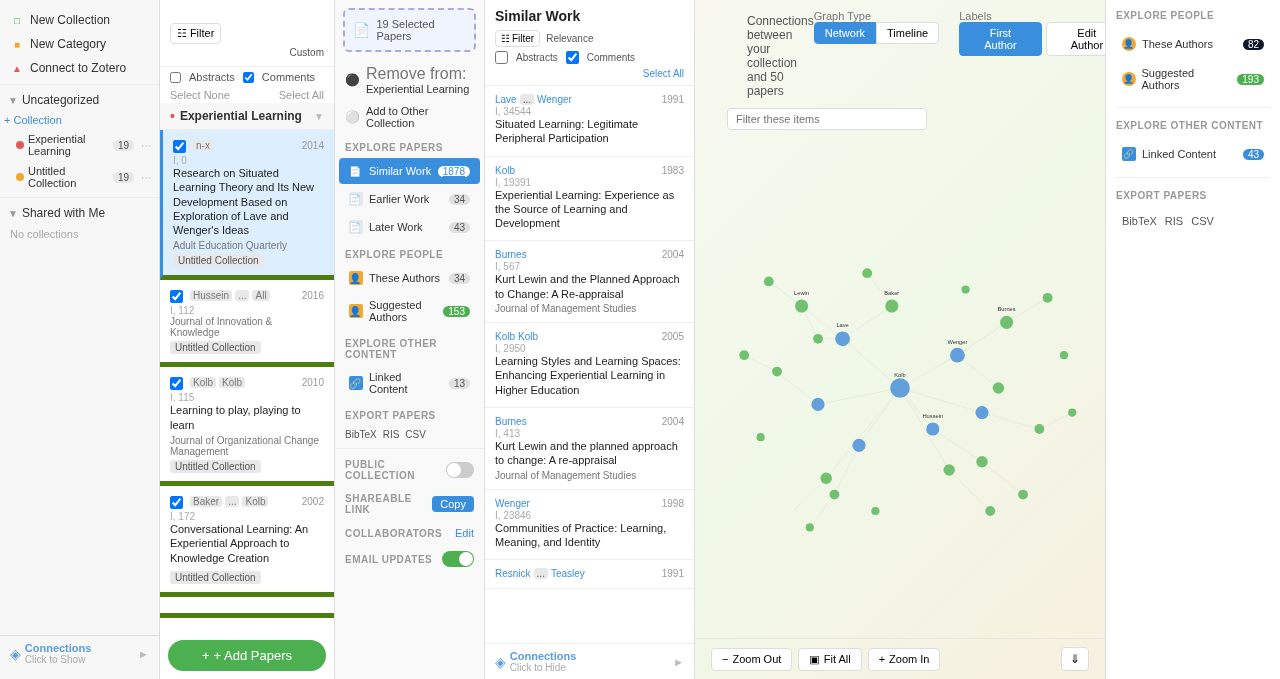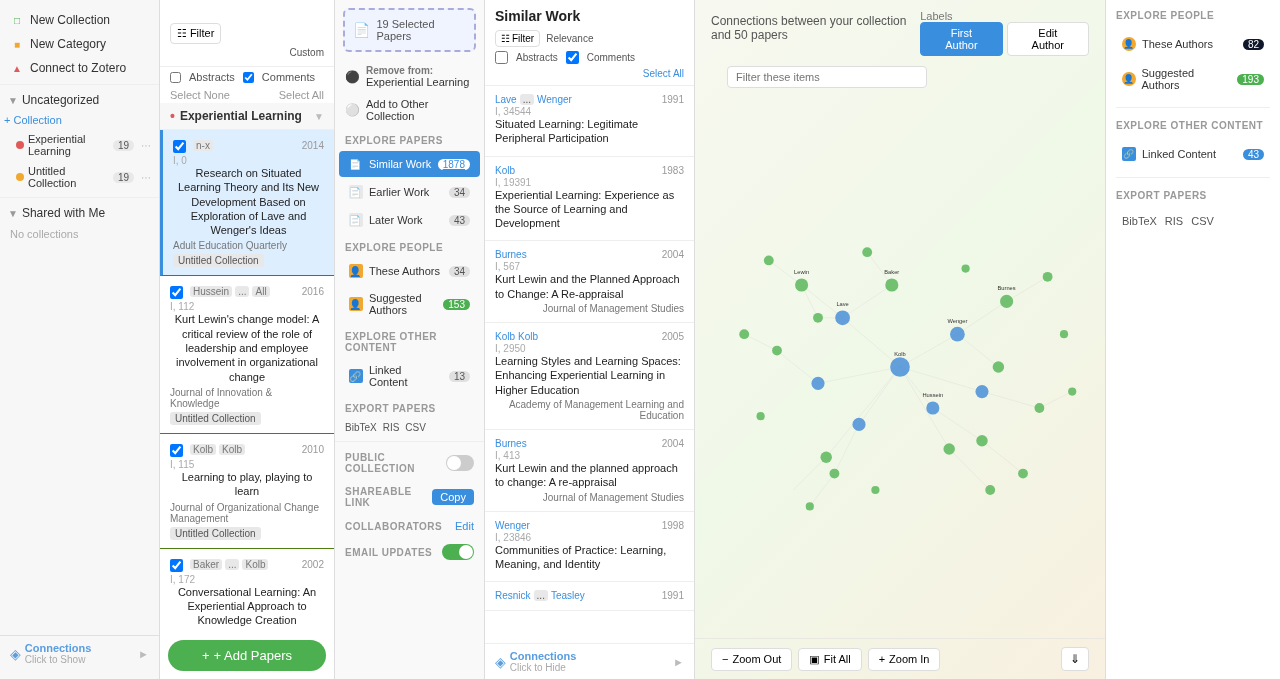--- a/index.html
+++ b/index.html
@@ -21,26 +21,26 @@
     .papers-panel { width: 175px; background: white; border-right: 1px solid #ddd; display: flex; flex-direction: column; flex-shrink: 0; overflow: hidden; }
     .papers-header { padding: 8px 10px; border-bottom: 1px solid #eee; display: flex; justify-content: space-between; align-items: center; font-size: 11px; }
     .filter-btn { display: flex; align-items: center; gap: 3px; border: 1px solid #ddd; border-radius: 4px; padding: 3px 6px; cursor: pointer; font-size: 11px; background: white; }
     .custom-btn { border: none; background: none; font-size: 10px; color: #555; cursor: pointer; margin-top: 39px; }
     .checkbox-row { display: flex; align-items: center; gap: 8px; padding: 4px 10px; font-size: 11px; color: #555; }
     .checkbox-row input[type=checkbox] { width: 11px; height: 11px; }
     .select-row { display: flex; justify-content: space-between; padding: 2px 10px; font-size: 11px; }
     .select-link { color: #999; cursor: pointer; }
     .section-header { background: #f7f7f7; padding: 5px 10px; font-size: 12px; font-weight: 600; display: flex; align-items: center; gap: 5px; color: #333; border-bottom: 1px solid #eee; }
     .papers-list { flex: 1; overflow-y: auto; }
-    .paper-item { padding: 8px 10px; border-bottom: 1px solid #4d7c0f; cursor: pointer; background: white; }
+    .paper-item { padding: 8px 10px; border-bottom: 5px solid #4d7c0f; cursor: pointer; background: white; }
     .paper-item.selected { background: #ddeeff; border-left: 3px solid #3a8ede; }
     .paper-meta { display: flex; align-items: center; gap: 3px; font-size: 10px; color: #777; margin-bottom: 2px; }
     .paper-meta .tag { background: #e8e8e8; border-radius: 3px; padding: 0 3px; }
     .paper-year { margin-left: auto; font-size: 10px; color: #999; }
-    .paper-title { font-size: 11px; color: #222; line-height: 1.3; margin-bottom: 3px; text-align: center; }
+    .paper-title { font-size: 11px; color: #222; line-height: 1.3; margin-bottom: 3px; }
     .paper-journal { font-size: 10px; color: #777; }
     .paper-collection-tag { background: #e8e8e8; border-radius: 3px; padding: 1px 5px; font-size: 10px; color: #555; display: inline-block; margin-top: 3px; }
     .paper-checkbox { float: left; margin-right: 4px; margin-top: 2px; }
     .i-count { font-size: 10px; color: #aaa; }
 
     
     .explore-panel { width: 150px; background: #f9f9f9; border-right: 1px solid #ddd; display: flex; flex-direction: column; flex-shrink: 0; overflow-y: auto; padding-bottom: 10px; }
     .selected-papers-box { margin: 8px; border: 2px dashed #aad; border-radius: 6px; padding: 8px; display: flex; align-items: center; gap: 6px; font-size: 11px; color: #555; background: #f0f4ff; }
     .doc-icon { color: #5a8ede; font-size: 14px; }
     .explore-section-title { font-size: 10px; font-weight: 700; color: #999; letter-spacing: 0.5px; padding: 8px 10px 4px; }
@@ -73,21 +73,21 @@
     .filter-btn-sm { display: flex; align-items: center; gap: 2px; border: 1px solid #ddd; border-radius: 4px; padding: 2px 5px; cursor: pointer; font-size: 10px; background: white; }
     .relevance-btn { border: none; background: none; font-size: 10px; color: #555; cursor: pointer; }
     .similar-checkbox-row { display: flex; align-items: center; gap: 8px; font-size: 10px; color: #555; margin-bottom: 2px; }
     .select-all-link { color: #3a8ede; font-size: 10px; cursor: pointer; margin-left: auto; display: block; text-align: right; padding: 2px 0; }
     .similar-list { flex: 1; overflow-y: auto; }
     .similar-item { padding: 8px 10px; border-bottom: 1px solid #eee; cursor: pointer; }
     .similar-authors { font-size: 10px; color: #3a8ede; margin-bottom: 1px; display: flex; gap: 3px; align-items: center; }
     .author-tag { background: #e8e8e8; border-radius: 3px; padding: 0 3px; color: #555; }
     .similar-year { font-size: 10px; color: #999; margin-left: auto; }
     .similar-paper-title { font-size: 11px; color: #222; line-height: 1.3; margin-bottom: 2px; }
-    .similar-journal { font-size: 10px; color: #777; text-align: right; }
+    .similar-journal { font-size: 10px; color: #777; }
     .similar-counts { font-size: 10px; color: #aaa; }
     .similar-footer { padding: 6px 10px; border-top: 1px solid #eee; display: flex; align-items: center; gap: 4px; color: #5a9de0; font-size: 11px; cursor: pointer; }
 
     
     .graph-panel { flex: 1; background: linear-gradient(135deg, #f8f8f0 0%, #f0f8e8 50%, #f8f0e0 100%); display: flex; flex-direction: column; position: relative; overflow: hidden; }
     .graph-header { padding: 10px 16px; display: flex; align-items: flex-start; justify-content: space-between; }
     .graph-type-label { font-size: 11px; color: #777; }
     .graph-type-btns { display: flex; gap: 0; }
     .graph-type-btn { border: 1px solid #ddd; background: white; padding: 4px 10px; font-size: 11px; cursor: pointer; }
     .graph-type-btn.active { background: #3a8ede; color: white; border-color: #3a8ede; }
@@ -225,21 +225,20 @@
 
     <div class="paper-item">
       <div class="paper-meta">
         <input type="checkbox" checked="" class="paper-checkbox" style="">
         <span class="tag">Hussein</span>
         <span class="tag">...</span>
         <span class="tag">All</span>
         <span class="paper-year">2016</span>
       </div>
       <div class="i-count">I, 112</div>
-      <div class="paper-title">Kurt Lewin's change model: A critical review of the role of leadership and employee involvement in organizational change</div>
       <div class="paper-journal">Journal of Innovation &amp; Knowledge</div>
       <span class="paper-collection-tag">Untitled Collection</span>
     </div>
 
     <div class="paper-item">
       <div class="paper-meta">
         <input type="checkbox" checked="" class="paper-checkbox" style="">
         <span class="tag">Kolb</span>
         <span class="tag">Kolb</span>
         <span class="paper-year">2010</span>
@@ -276,21 +275,21 @@
 
 <div class="explore-panel">
   <div class="selected-papers-box">
     <span class="doc-icon">📄</span>
     <span>19 Selected Papers</span>
   </div>
 
   <div class="remove-item">
     <span class="remove-icon">⚫</span>
     <div>
-      <div style="font-size:10px;color:#777;font-weight:bold;">Remove from:</div>
+      <div style="font-size:16px;color:#777;">Remove from:</div>
       <div style="font-size:11px;color:#333;">Experiential Learning</div>
     </div>
   </div>
   <div class="action-item">
     <span class="add-icon">⚪</span>
     <span>Add to Other Collection</span>
   </div>
 
   <div class="explore-section-title">EXPLORE PAPERS</div>
 
@@ -413,21 +412,20 @@
     </div>
 
     <div class="similar-item">
       <div class="similar-authors">
         <span>Kolb</span>
         <span>Kolb</span>
         <span class="similar-year">2005</span>
       </div>
       <div class="similar-counts">I, 2950</div>
       <div class="similar-paper-title">Learning Styles and Learning Spaces: Enhancing Experiential Learning in Higher Education</div>
-      <div class="similar-journal">Academy of Management Learning and Education</div>
     </div>
 
     <div class="similar-item">
       <div class="similar-authors">
         <span>Burnes</span>
         <span class="similar-year">2004</span>
       </div>
       <div class="similar-counts">I, 413</div>
       <div class="similar-paper-title">Kurt Lewin and the planned approach to change: A re-appraisal</div>
       <div class="similar-journal">Journal of Management Studies</div>
@@ -456,22 +454,29 @@
     <div>
       <div style="font-weight:600;">Connections</div>
       <div style="font-size:10px;color:#aaa;">Click to Hide</div>
     </div>
     <span style="margin-left:auto;color:#bbb;">►</span>
   </div>
 </div>
 
 <div class="graph-panel">
   <div class="graph-header">
-    <div style="font-size:12px;color:#555;margin-top:4px;">Connections between your collection and 50 papers</div>
+    <div style="font-size:12px;color:#555;margin-top:4px;margin-left:36px;">Connections between your collection and 50 papers</div>
     <div style="display:flex;gap:20px;">
+      <div>
+        <div class="graph-type-label">Graph Type</div>
+        <div class="graph-type-btns">
+          <button class="graph-type-btn active">Network</button>
+          <button class="graph-type-btn">Timeline</button>
+        </div>
+      </div>
       <div>
         <div class="labels-label">Labels</div>
         <div class="label-btns">
           <button class="label-btn active">First Author</button>
           <button class="label-btn">Edit Author</button>
         </div>
       </div>
     </div>
   </div>
 

